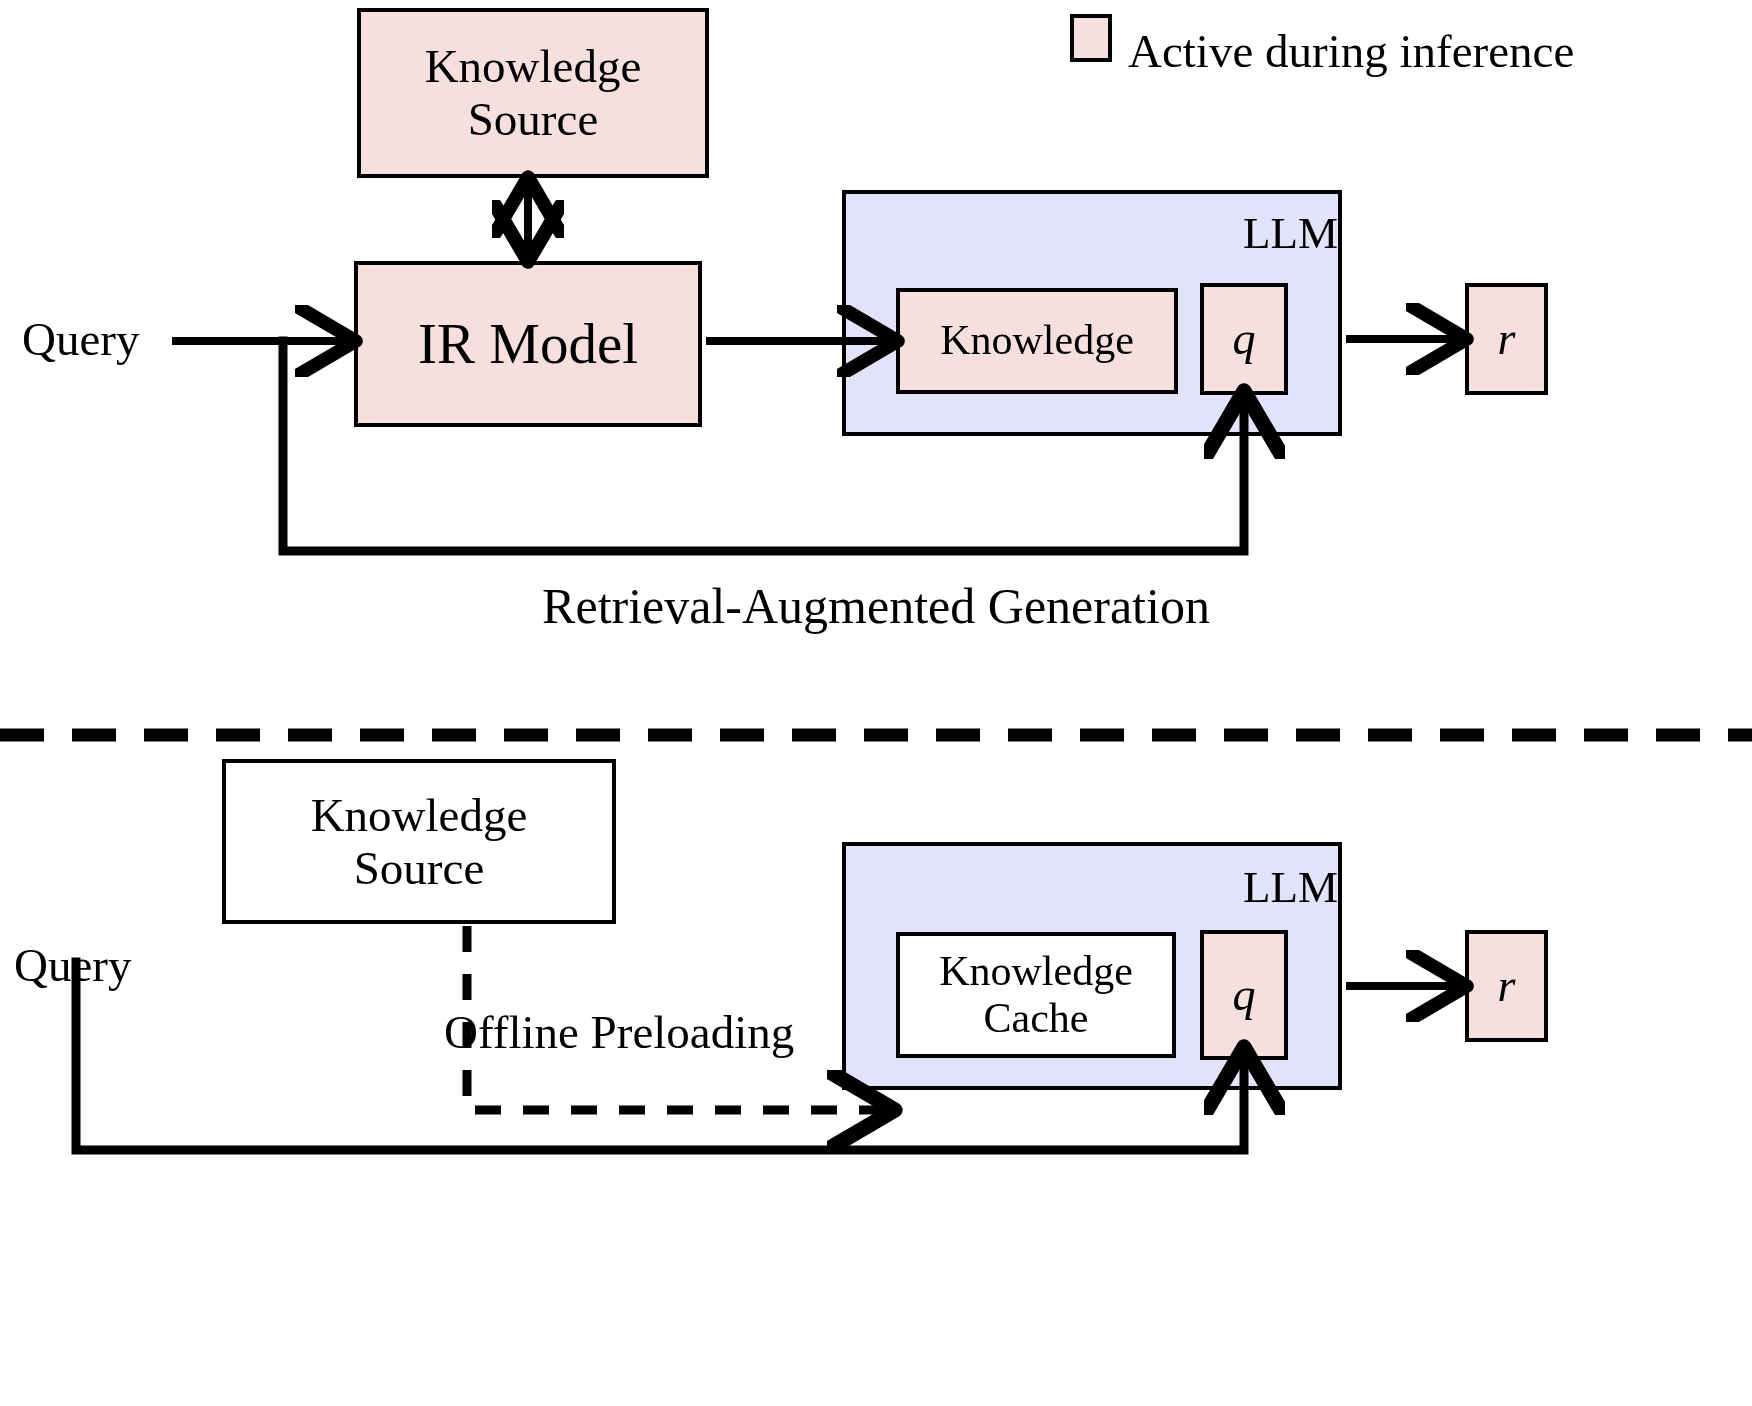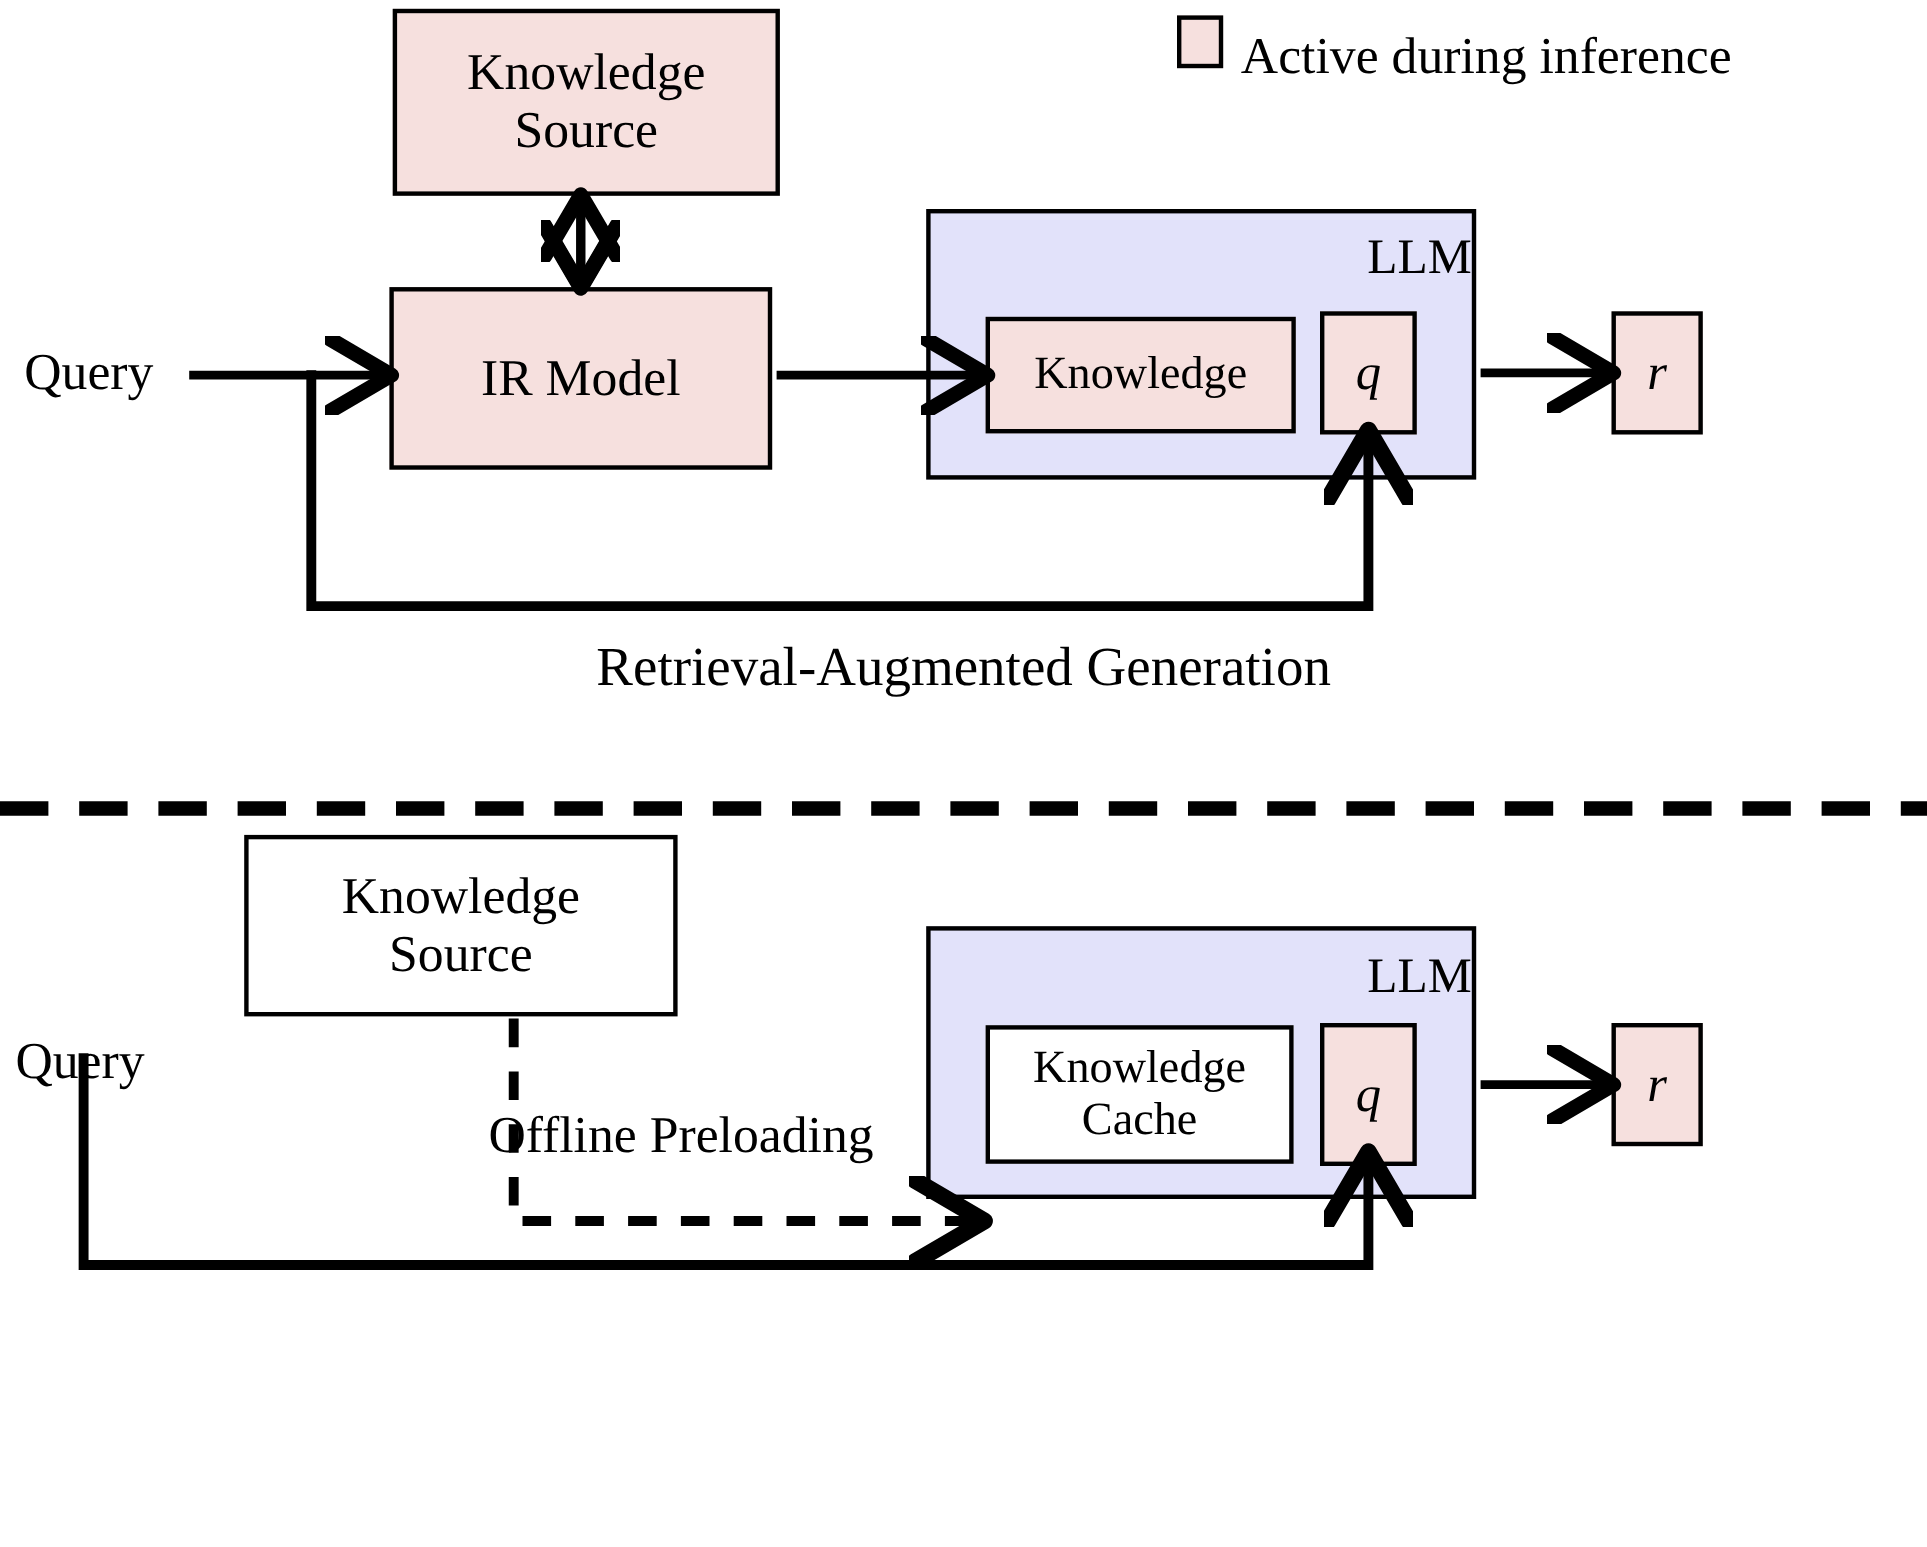--- a/index.html
+++ b/index.html
@@ -27,21 +27,21 @@
   <div class="box pink" style="left:1070px;top:14px;width:42px;height:48px;border-width:4px;"></div>
   <div class="plain" style="left:1128px;top:24px;font-size:47px;">Active during inference</div>
 
   <div class="box pink" style="left:357px;top:8px;width:352px;height:170px;font-size:47px;">
     <span>
       <span>Knowledge</span><br>
       <span>Source</span>
     </span>
   </div>
 
-  <div class="box pink" style="left:354px;top:261px;width:348px;height:166px;font-size:47px;">
+  <div class="box pink" style="left:354px;top:261px;width:348px;height:166px;font-size:57px;">
     <span>IR Model</span>
   </div>
 
   <div class="box llm" style="left:842px;top:190px;width:500px;height:246px;">
     <div class="llm-title" style="top:14px;font-size:45px;">LLM</div>
   </div>
 
   <div class="box pink" style="left:896px;top:288px;width:282px;height:106px;font-size:42px;">
     <span>Knowledge</span>
   </div>

